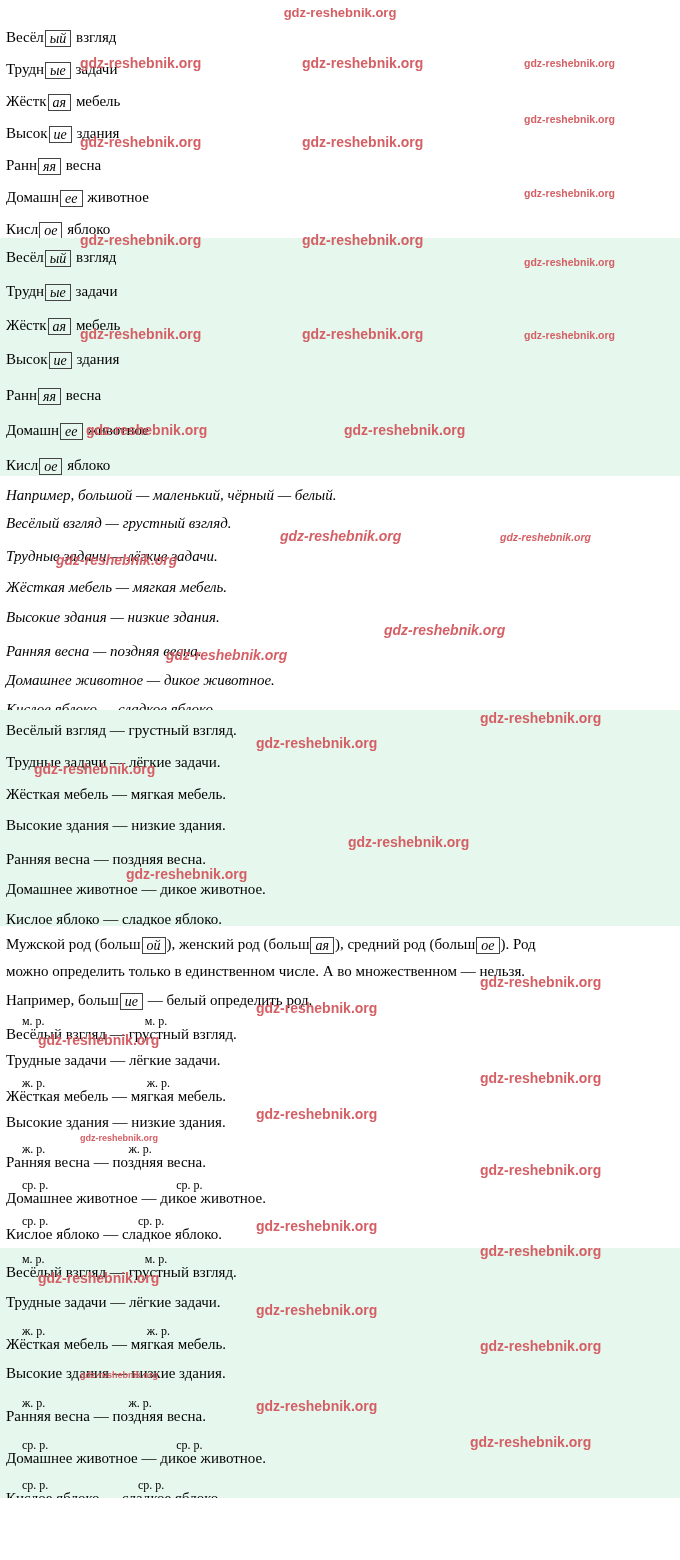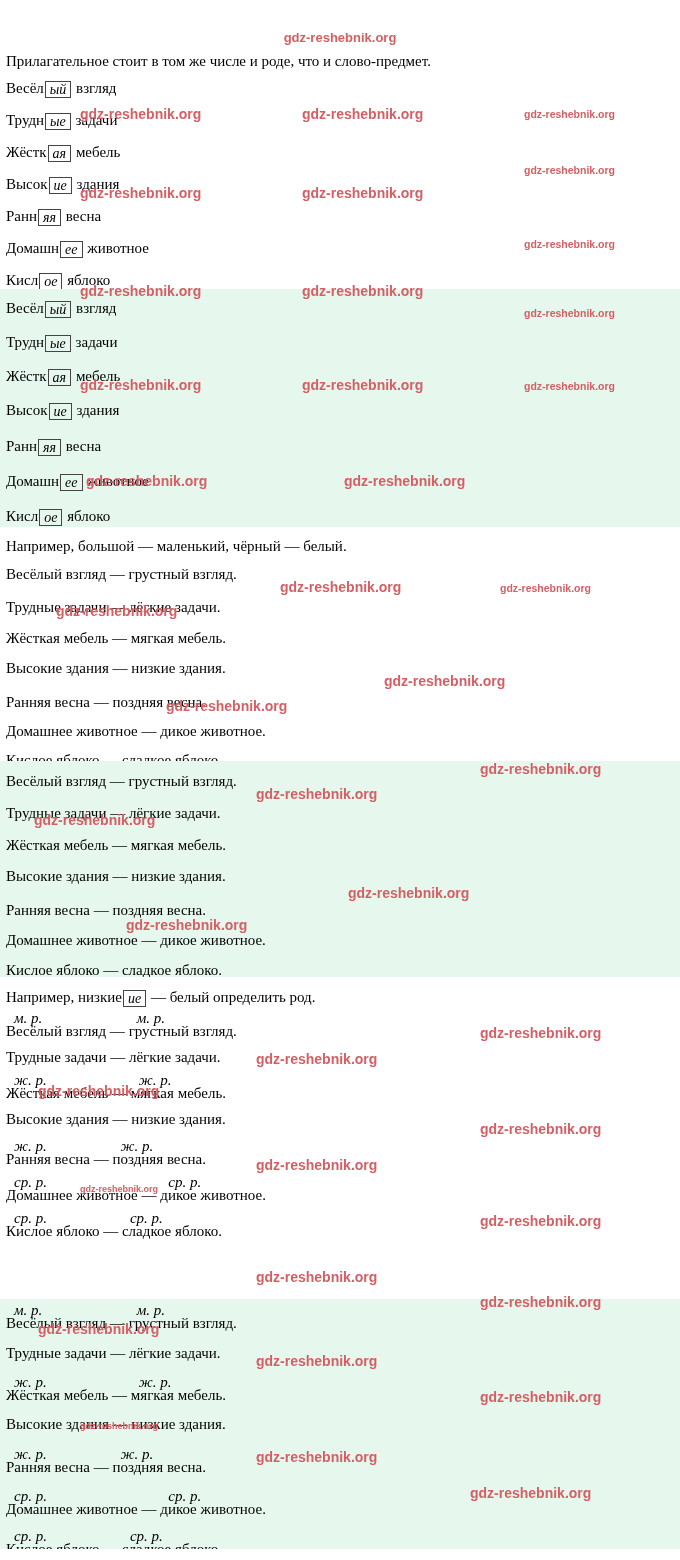--- a/index.html
+++ b/index.html
@@ -4,21 +4,21 @@
 <style>
   * { box-sizing: border-box; }
   html, body { margin: 0; padding: 0; }
   body {
     width: 680px;
     background: #ffffff;
     font-family: "Liberation Serif", serif;
     color: #000000;
     font-size: 15px;
   }
-  .page { position: relative; width: 680px; margin-top: 25px; }
+  .page { position: relative; width: 680px; }
 
   .wm-top {
     text-align: center;
     color: #d45f64;
     font-family: "Liberation Sans", sans-serif;
     font-weight: bold;
     font-size: 13px;
     padding-top: 5px;
     padding-bottom: 4px;
   }
@@ -48,23 +48,22 @@
   }
   .stem { letter-spacing: 0; }
 
   .it { }
 
   
   .gword { position: relative; display: inline-block; }
   .gmark {
     position: absolute;
     top: -13px;
-    left: 8px;
-    font-size: 15px;
-    font-style: italic;
+    left: 16px;
+    font-size: 12px;
     white-space: nowrap;
   }
 
   .gline { line-height: 28px; }
 
   
   .wm {
     position: absolute;
     color: #d45f64;
     font-family: "Liberation Sans", sans-serif;
@@ -78,23 +77,20 @@
 
   .sect { position: relative; }
 </style>
 </head>
 <body>
 
 <div class="page">
 
   <div class="wm-top">gdz-reshebnik.org</div>
 
-  <div class="band white sect" style="padding-bottom:2px;">
-    <div class="line" style="line-height:24px;">Прилагательное стоит в том же числе и роде, что и слово-предмет.</div>
-  </div>
 
   <div class="band white sect" style="padding:2px 0 4px 0; height:214px;">
     <div class="line tall">
       <span class="stem">Весёл</span><span class="boxed">ый</span>
       <span>взгляд</span>
     </div>
     <div class="line tall" style="margin-top:10px;">
       <span class="stem">Трудн</span><span class="boxed">ые</span>
       <span>задачи</span>
     </div>
@@ -161,21 +157,21 @@
     <div class="wm big" style="left:80px; top:-6px;">gdz-reshebnik.org</div>
     <div class="wm big" style="left:302px; top:-6px;">gdz-reshebnik.org</div>
     <div class="wm sm" style="left:524px; top:18px;">gdz-reshebnik.org</div>
     <div class="wm big" style="left:80px; top:88px;">gdz-reshebnik.org</div>
     <div class="wm big" style="left:302px; top:88px;">gdz-reshebnik.org</div>
     <div class="wm sm" style="left:524px; top:91px;">gdz-reshebnik.org</div>
     <div class="wm big" style="left:86px; top:184px;">gdz-reshebnik.org</div>
     <div class="wm big" style="left:344px; top:184px;">gdz-reshebnik.org</div>
   </div>
 
-  <div class="band white sect" style="padding:6px 0 24px 0; height:234px;">
+  <div class="band white sect" style="padding:6px 0 24px 0; height:234px;font-style:italic;">
     <div class="line" style="line-height:26px;">Например, большой — маленький, чёрный — белый.</div>
     <div class="line" style="line-height:30px;">Весёлый взгляд — грустный взгляд.</div>
     <div class="line" style="line-height:36px;">Трудные задачи — лёгкие задачи.</div>
     <div class="line" style="line-height:26px;">Жёсткая мебель — мягкая мебель.</div>
     <div class="line" style="line-height:34px;">Высокие здания — низкие здания.</div>
     <div class="line" style="line-height:34px;">Ранняя весна — поздняя весна.</div>
     <div class="line" style="line-height:24px;">Домашнее животное — дикое животное.</div>
     <div class="line" style="line-height:34px;">Кислое яблоко — сладкое яблоко.</div>
 
     <div class="wm big" style="left:280px; top:52px;">gdz-reshebnik.org</div>
@@ -195,22 +191,26 @@
     <div class="line" style="line-height:34px;">Кислое яблоко — сладкое яблоко.</div>
 
     <div class="wm big" style="left:480px; top:0px;">gdz-reshebnik.org</div>
     <div class="wm big" style="left:256px; top:25px;">gdz-reshebnik.org</div>
     <div class="wm big" style="left:34px; top:51px;">gdz-reshebnik.org</div>
     <div class="wm big" style="left:348px; top:124px;">gdz-reshebnik.org</div>
     <div class="wm big" style="left:126px; top:156px;">gdz-reshebnik.org</div>
   </div>
 
   <div class="band white sect" style="padding:6px 0 8px 0; height:322px;">
+    <div class="line" style="line-height:24px;">
+      <span>Мужской род (больш</span><span class="boxed">ой</span><span>), женский род (больш</span><span class="boxed">ая</span><span>), средний род (больш</span><span class="boxed">ое</span><span>). Род</span>
+    </div>
+    <div class="line" style="line-height:30px;">можно определить только в единственном числе. А во множественном — нельзя.</div>
     <div class="line" style="line-height:28px;">
-      <span>Например, низкие</span><span class="boxed">ие</span>
+      <span>Например, больш</span><span class="boxed">ие</span>
       <span>— белый определить род.</span>
     </div>
 
     <div class="line gline" style="margin-top:6px;">
       <span class="gword"><span class="gmark">м. р.</span><span class="it">Весёлый</span></span>
       <span>взгляд —</span>
       <span class="gword"><span class="gmark">м. р.</span><span class="it">грустный</span></span>
       <span>взгляд.</span>
     </div>
     <div class="line" style="line-height:24px;">

